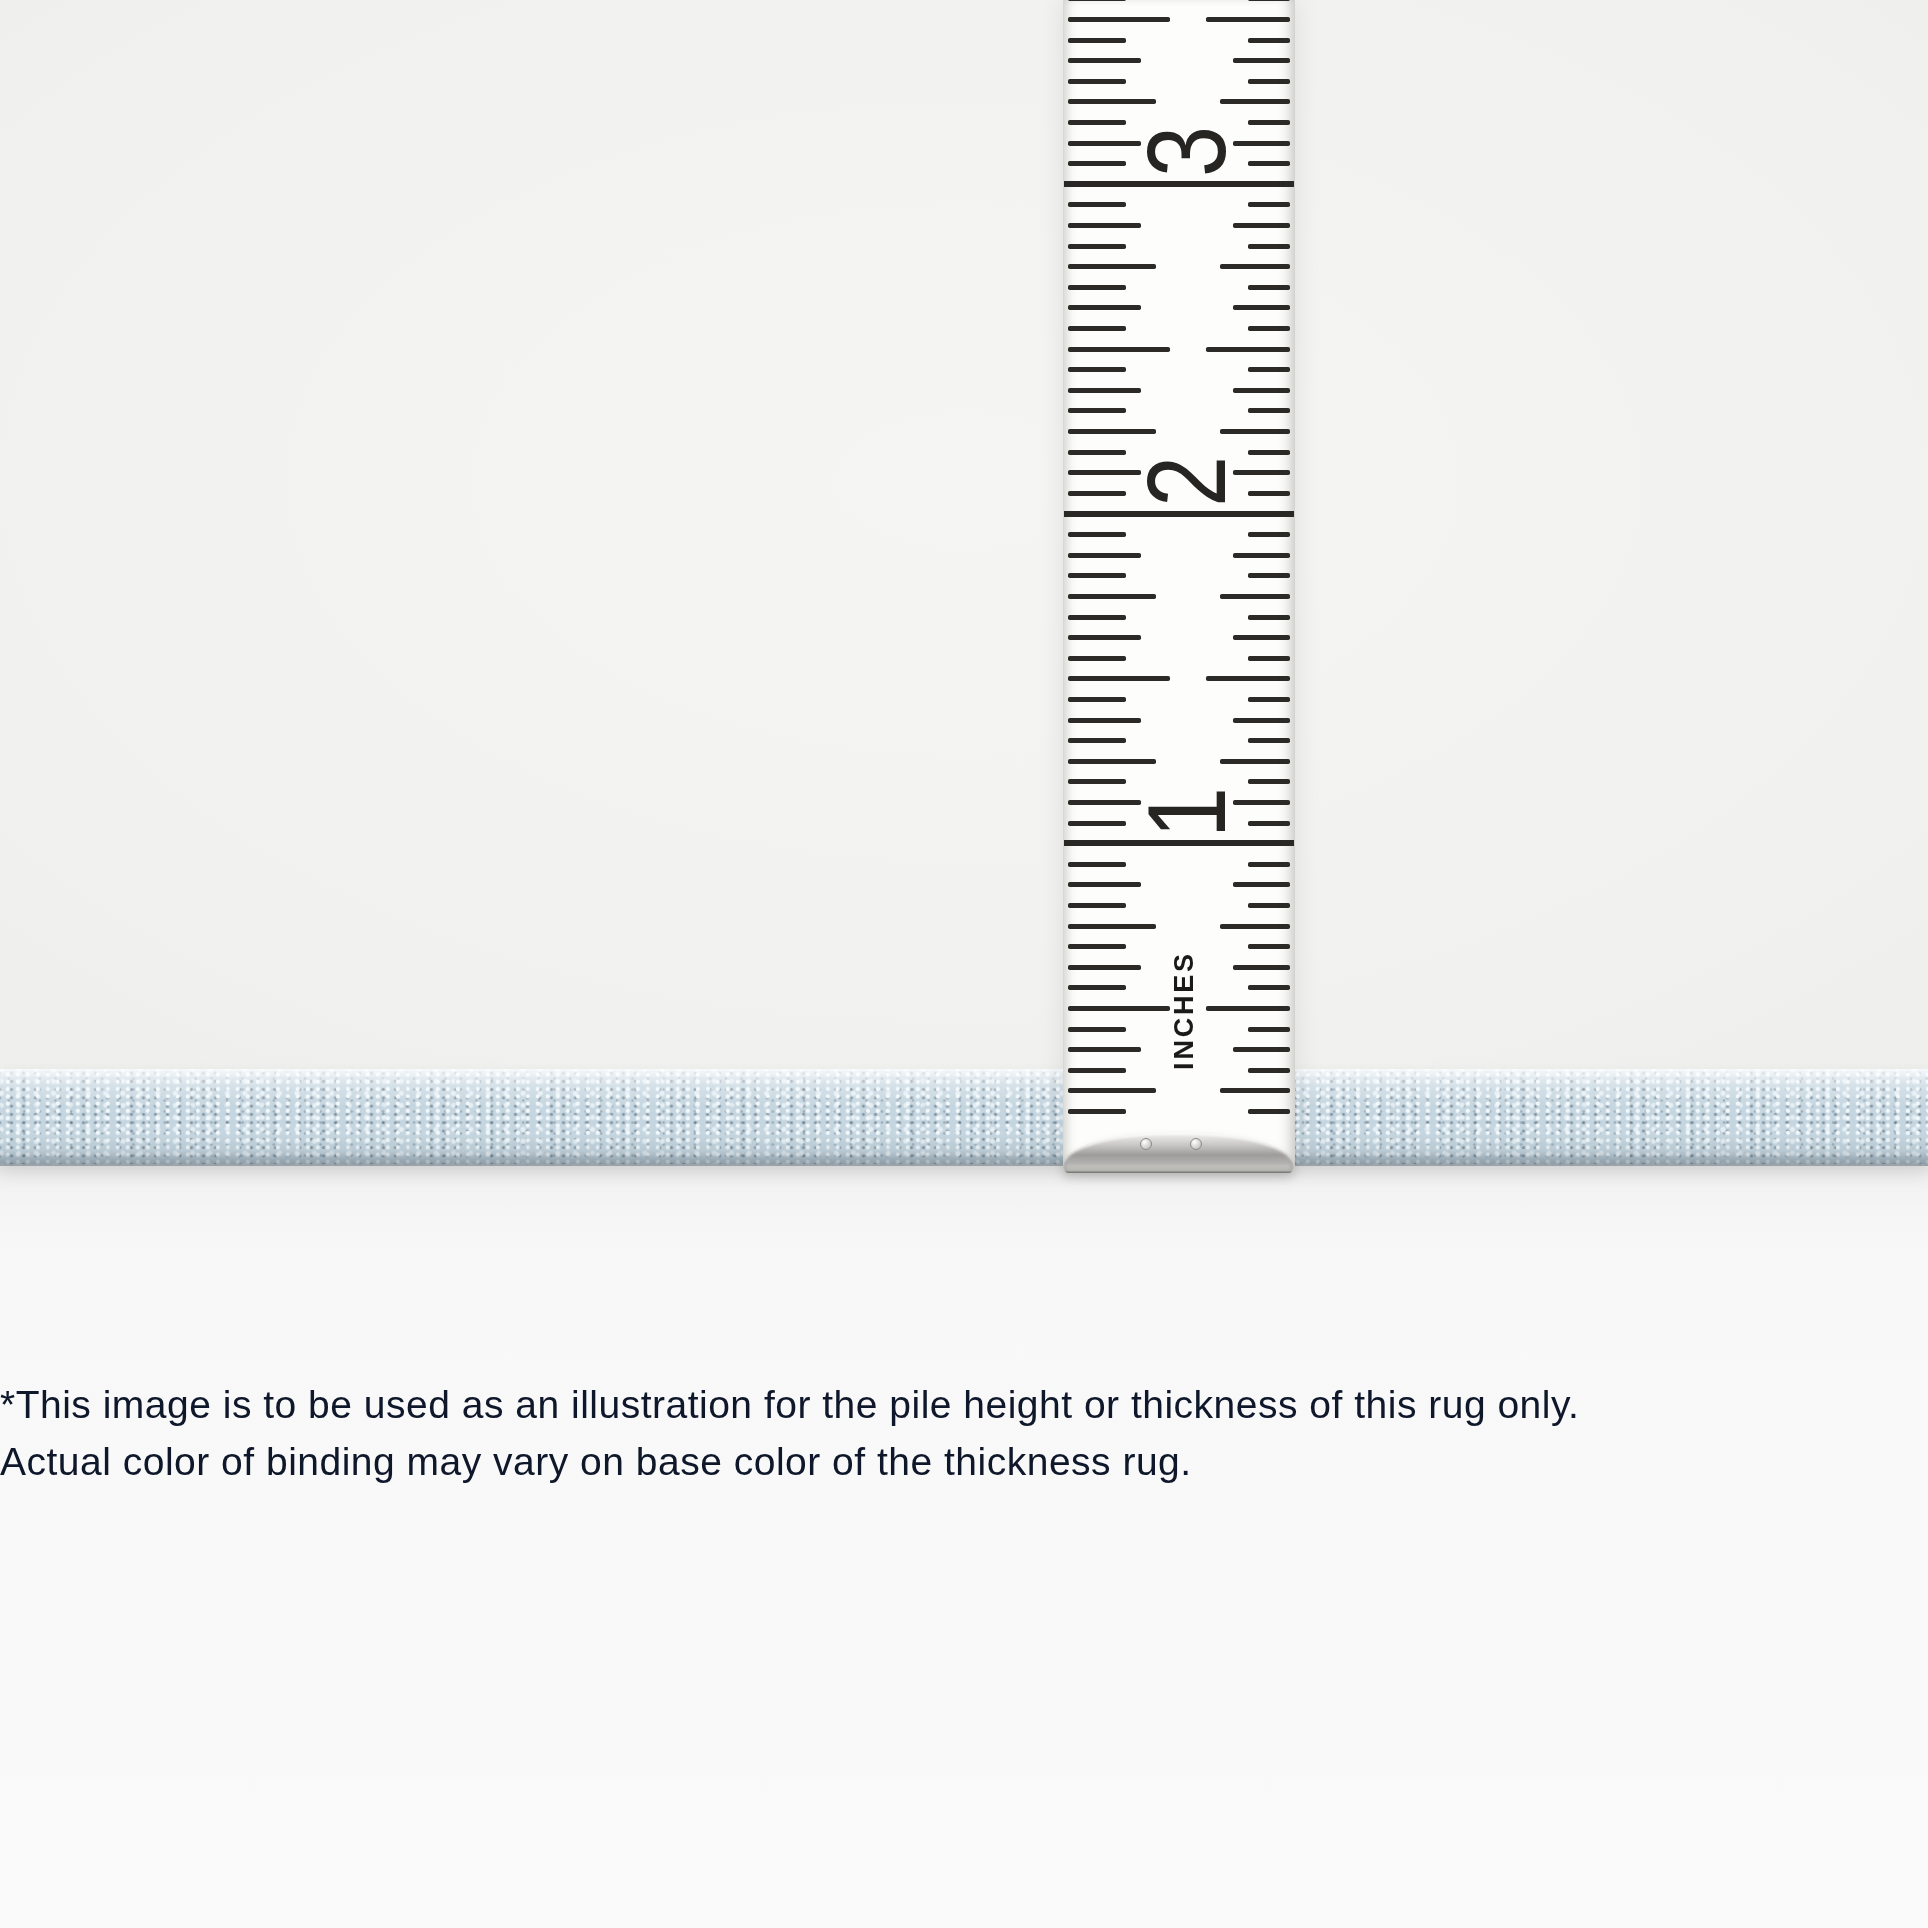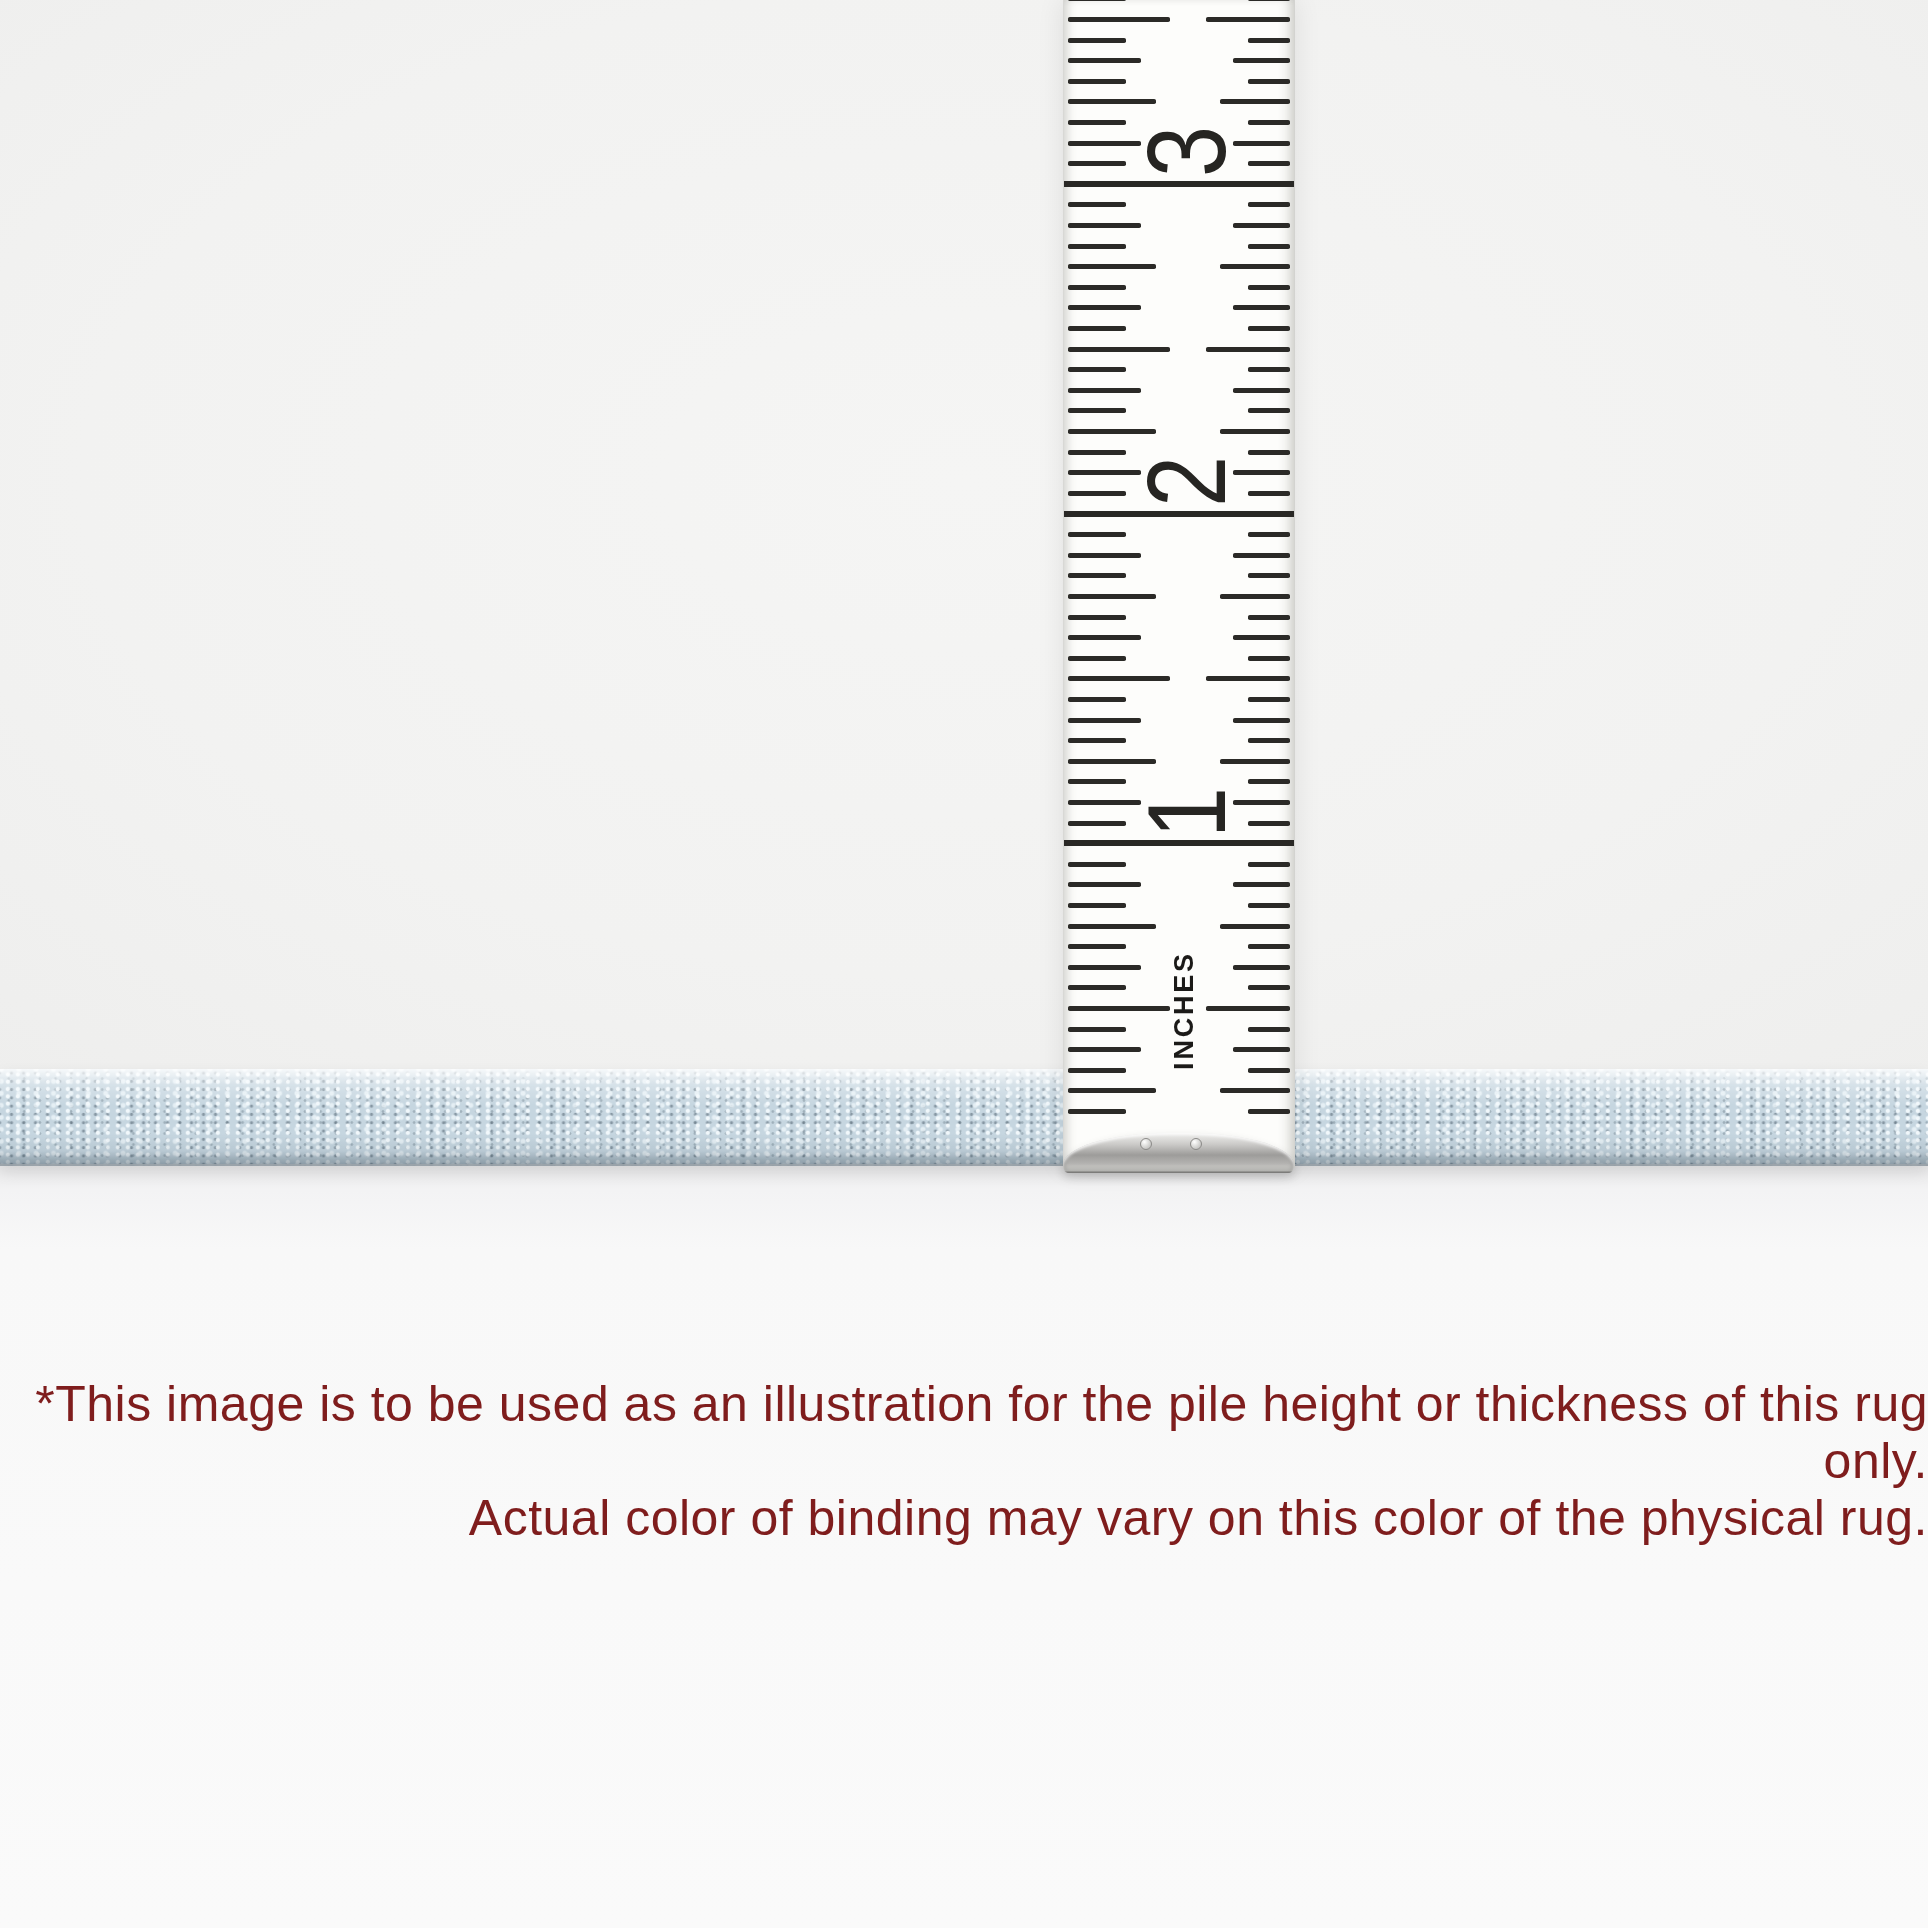--- a/index.html
+++ b/index.html
@@ -87,22 +87,22 @@
   .rivet{
     position:absolute;top:4.6px;width:10px;height:10px;border-radius:50%;
     background:radial-gradient(circle at 35% 30%, #ffffff 0%, #dcdcda 45%, #b2b1af 100%);
     border:0.9px solid #8c8b89;
   }
   .rivet.r1{left:77px;}
   .rivet.r2{left:127px;}
   
   .disclaimer{
     position:absolute;left:0;top:1376px;width:1928px;
-    text-align:right;color:#7f1d1d;
-    font-size:50px;line-height:57px;letter-spacing:0.5px;
+    text-align:left;color:#0f172a;
+    font-size:39px;line-height:57px;letter-spacing:0.5px;
     z-index:5;
   }
 </style>
 </head>
 <body>
 
 <div id="stage">
 
   <div class="upper-bg"></div>
 
@@ -226,17 +226,17 @@
 
   <div class="unit-label">INCHES</div>
 
   <div class="ruler-tip">
     <div class="rivet r1"></div>
     <div class="rivet r2"></div>
   </div>
 
   <div class="disclaimer">
     <div>*This image is to be used as an illustration for the pile height or thickness of this rug only.</div>
-    <div>Actual color of binding may vary on this color of the physical rug.</div>
+    <div>Actual color of binding may vary on base color of the thickness rug.</div>
   </div>
 
 </div>
 
 
 </body></html>

